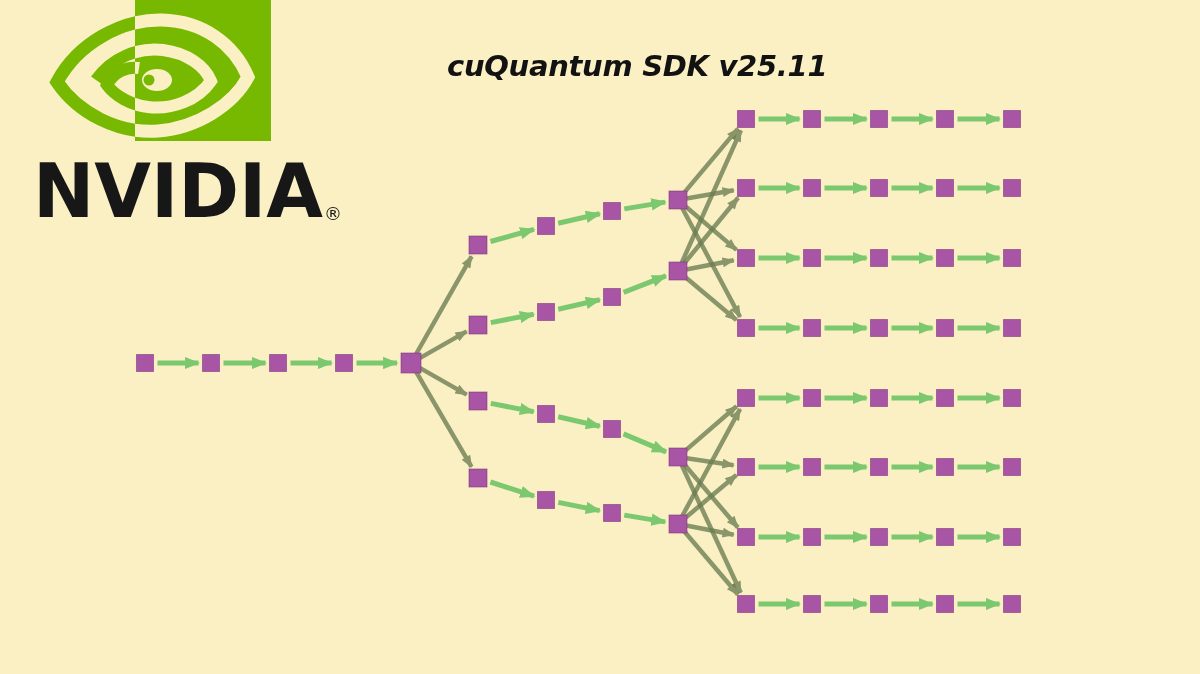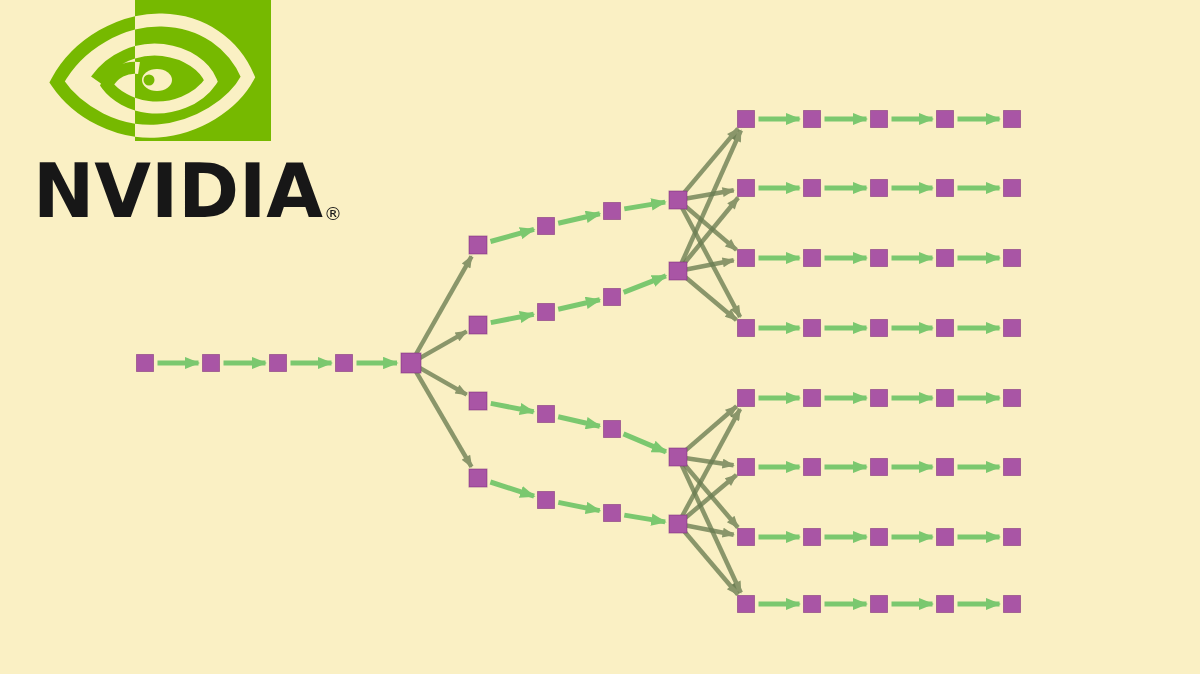--- a/index.html
+++ b/index.html
@@ -194,14 +194,15 @@
       <path d="M 57 82 C 78 43 122 19 162 20 C 203 21 234 44 248 77 C 233 105 197 128 158 131 C 118 134 78 113 57 82 Z" stroke-width="13"></path>
       <path d="M 96 80 C 111 58 138 47 163 50 C 187 53 205 66 211 81 C 198 100 172 110 148 107 C 131 105 115 96 107 85 C 113 73 126 66 139 68" stroke-width="12"></path>
       <ellipse cx="157" cy="80" rx="15" ry="11" fill="#FAF0C4" stroke="none"></ellipse>
       <circle cx="149" cy="80" r="5.5" fill="#76B900" stroke="none"></circle>
     </g>
 
     <text x="33" y="217" font-family="DejaVu Sans, sans-serif" font-weight="bold" font-size="74" textLength="290" lengthAdjust="spacingAndGlyphs" fill="#171717">NVIDIA</text>
     <text x="324" y="220" font-family="DejaVu Sans, sans-serif" font-size="18" fill="#171717">®</text>
   </svg>
 
+  <div class="title">cuQuantum SDK v25.11</div>
 
 </div>
 
 </body></html>

